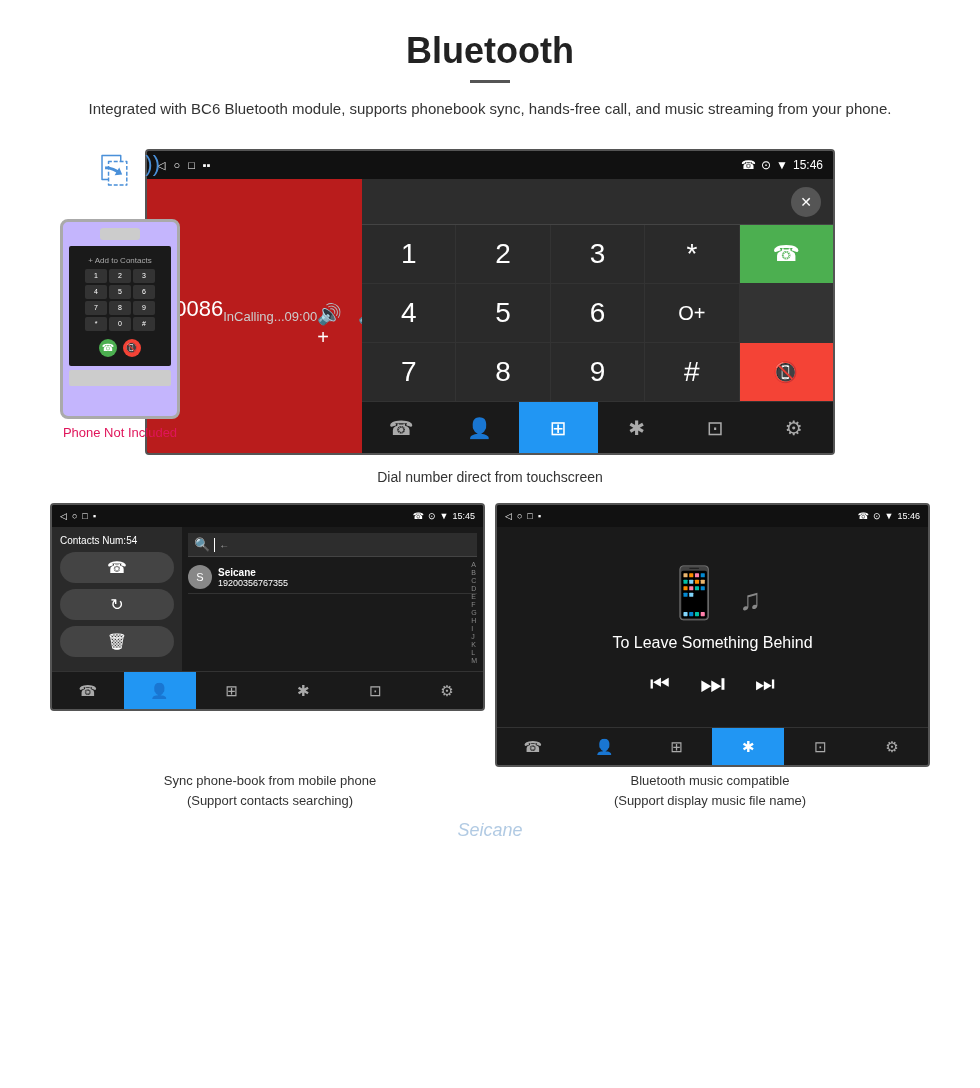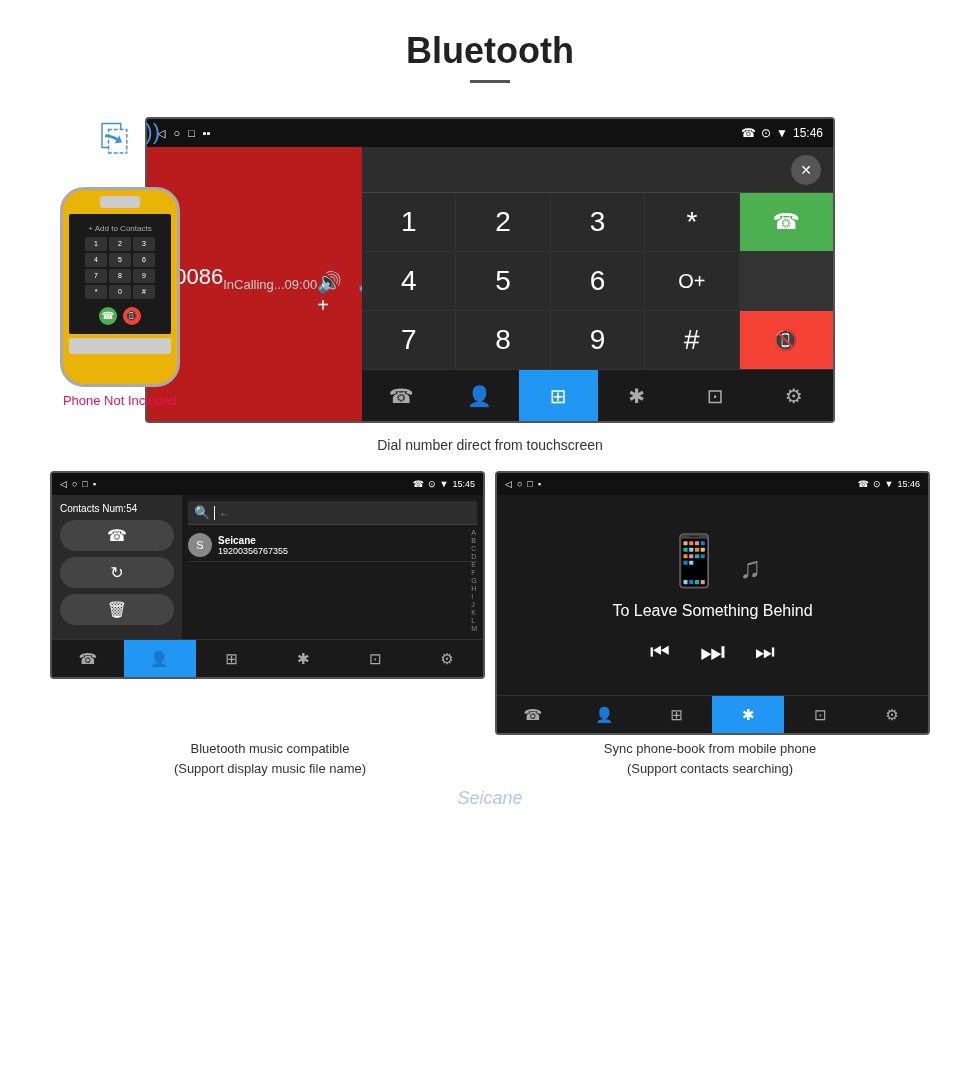--- a/index.html
+++ b/index.html
@@ -50,23 +50,23 @@
     .phone-img-left {
       position: absolute;
       left: 40px;
       top: 10px;
       width: 160px;
       text-align: center;
     }
     .phone-mockup {
       width: 120px;
       height: 200px;
-      background: #eab308;
+      background: #c4b5fd;
       border: 3px solid #aaa;
-      border-radius: 24px;
+      border-radius: 8px;
       margin: 0 auto;
       overflow: hidden;
       position: relative;
     }
     .phone-label {
       color: #e0145a;
       font-size: 13px;
       margin-top: 6px;
       text-align: center;
     }
@@ -347,20 +347,21 @@
 
     .page-wrapper { position: relative; }
   </style>
 </head>
 <body>
 
 <div class="page-wrapper">
   <div class="header">
     <h1>Bluetooth</h1>
     <div class="header-divider"></div>
+    <p class="header-desc">Integrated with BC6 Bluetooth module, supports phonebook sync, hands-free call, and music streaming from your phone.</p>
   </div>
 
   <div class="dial-section">
 
     <div class="phone-img-left">
 
       <div style="position:relative; width:80px; margin: 0 auto 10px; height:60px;">
         <span style="font-size:36px; color:#4a90d9; position:absolute; left:20px; top:0;">⎘</span>
         <span style="position:absolute; right:0; top:2px; color:#4a90d9; font-size:22px;">))</span>
       </div>
@@ -568,21 +569,21 @@
           <div class="mini-bottom-icon active">✱</div>
           <div class="mini-bottom-icon">⊡</div>
           <div class="mini-bottom-icon">⚙</div>
         </div>
       </div>
     </div>
   </div>
 
   <div class="bottom-captions">
     <div class="bottom-caption-item">
+      <span>Sync phone-book from mobile phone<br>(Support contacts searching)</span>
+    </div>
+    <div class="bottom-caption-item">
       <span>Bluetooth music compatible<br>(Support display music file name)</span>
     </div>
-    <div class="bottom-caption-item">
-      <span>Sync phone-book from mobile phone<br>(Support contacts searching)</span>
-    </div>
   </div>
 
   <div style="text-align:center; padding: 10px 0; color: rgba(100,150,200,0.5); font-size:18px; font-style:italic;">Seicane</div>
 </div>
 
 </body></html>

